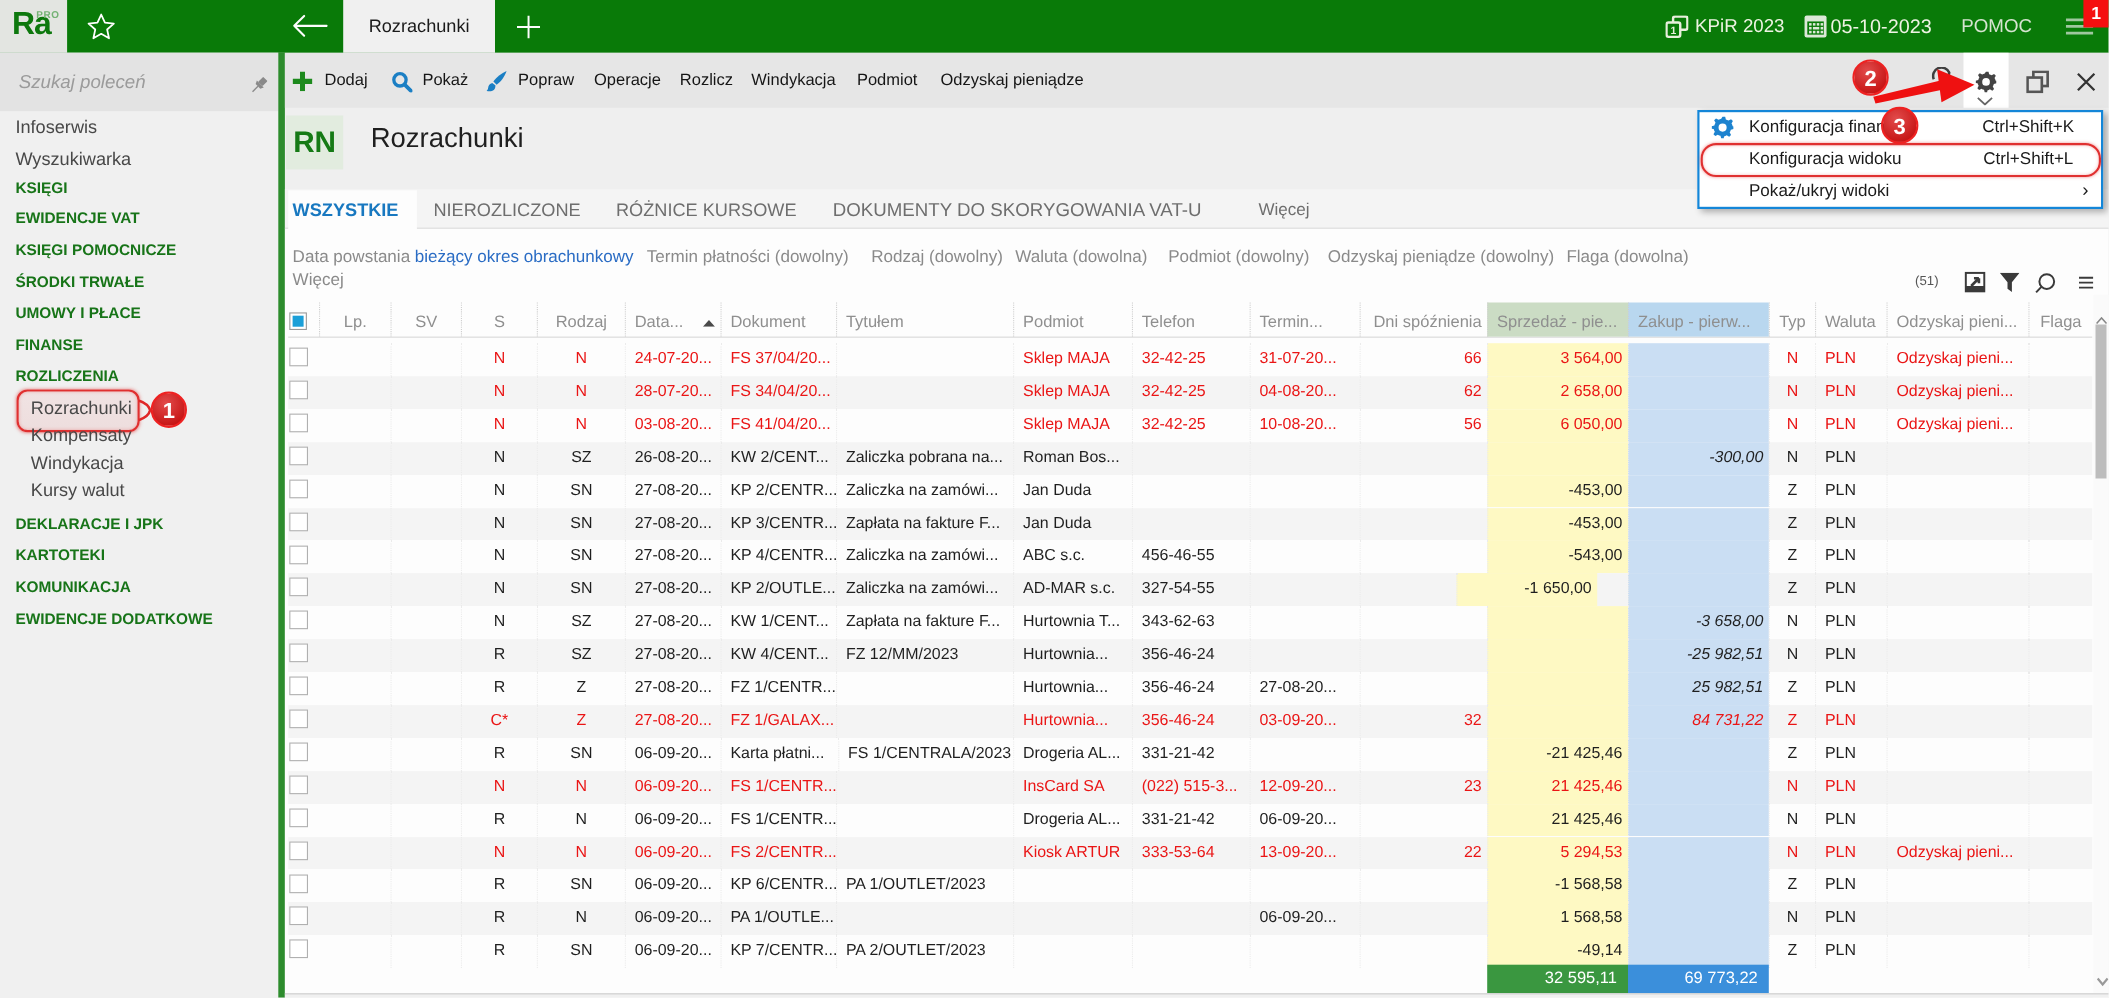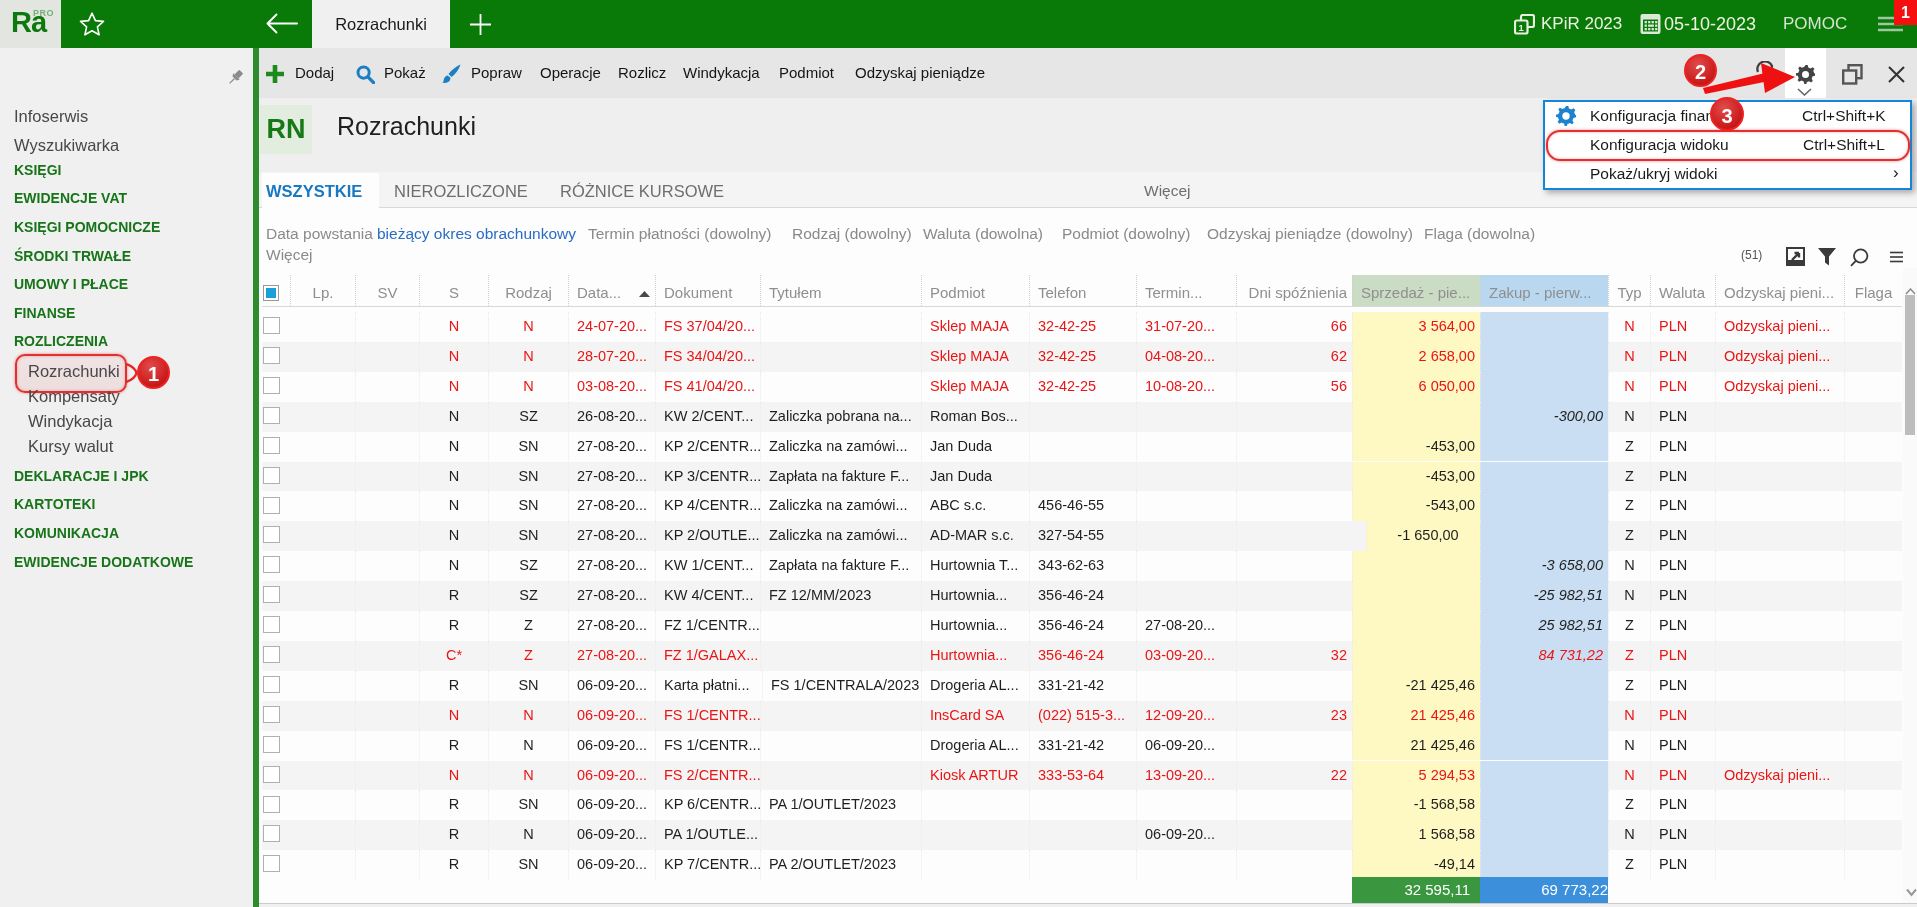--- a/index.html
+++ b/index.html
@@ -84,20 +84,23 @@
 <div class="topright" style="left:1783px;color:#d6e4d0;">POMOC</div>
 <svg class="abs" style="left:1878px;top:16px" width="25" height="16" viewBox="0 0 25 16">
       <g stroke="#9fc79f" stroke-width="2.5">
         <line x1="0" y1="2" x2="25" y2="2"></line>
         <line x1="0" y1="8" x2="25" y2="8"></line>
         <line x1="0" y1="14" x2="25" y2="14"></line>
       </g>
     </svg>
 <div id="badge1">1</div>
 <div id="sidebar"></div>
+<div id="search">
+      <span class="t">Szukaj poleceń</span>
+    </div>
 <svg class="abs" style="left:228px;top:70px" width="18" height="18" viewBox="0 0 18 18">
 <g transform="rotate(45 9 6)" fill="#8a8a8a">
         <rect x="6.2" y="0" width="5.6" height="6.5" rx="0.8"></rect>
         <path d="M4.6 6.5 L13.4 6.5 L12 9.5 L6 9.5 Z"></path>
         <rect x="8.4" y="9.5" width="1.2" height="7"></rect>
       </g>
     </svg>
 <div class="sn" style="top:107px;">Infoserwis</div>
 <div class="sn" style="top:136px;">Wyszukiwarka</div>
 <div class="sg" style="top:162px;">KSIĘGI</div>
@@ -154,20 +157,21 @@
       <path d="M1 1 L16 16 M16 1 L1 16" stroke="#333" stroke-width="2.1"></path>
     </svg>
 <div id="content"></div>
 <div class="abs" style="left:260px;top:105px;width:52px;height:49px;background:#e2ecdf;color:#157a15;font-size:27px;font-weight:bold;text-align:center;line-height:49px;">RN</div>
 <div class="abs" style="left:337px;top:112px;font-size:25px;color:#1f1f1f;">Rozrachunki</div>
 <div class="abs" style="left:259px;top:172px;width:1658px;height:36px;background:#f4f4f4;border-bottom:1px solid #d8d8d8;"></div>
 <div class="abs" style="left:259px;top:208px;width:1658px;height:699px;background:#fdfdfd;"></div>
 <div class="abs" style="left:262px;top:173px;width:117px;height:36px;background:#fdfdfd;color:#1878c0;font-weight:bold;font-size:16.5px;line-height:36px;padding-left:4px;">WSZYSTKIE</div>
 <div class="abs" style="left:394px;top:173px;height:36px;line-height:36px;font-size:16.5px;color:#6e6e6e;white-space:nowrap;">NIEROZLICZONE</div>
 <div class="abs" style="left:560px;top:173px;height:36px;line-height:36px;font-size:16.5px;color:#6e6e6e;white-space:nowrap;">RÓŻNICE KURSOWE</div>
+<div class="abs" style="left:757px;top:173px;height:36px;line-height:36px;font-size:17px;color:#6e6e6e;white-space:nowrap;">DOKUMENTY DO SKORYGOWANIA VAT-U</div>
 <div class="abs" style="left:1144px;top:173px;height:36px;line-height:36px;font-size:15.5px;color:#6e6e6e;">Więcej</div>
 <div class="abs flt" style="left:266px;top:225px;color:#8a8a8a;">Data powstania</div>
 <div class="abs flt" style="left:377px;top:225px;color:#2a6cc4;">bieżący okres obrachunkowy</div>
 <div class="abs flt" style="left:588px;top:225px;color:#8a8a8a;">Termin płatności (dowolny)</div>
 <div class="abs flt" style="left:792px;top:225px;color:#8a8a8a;">Rodzaj (dowolny)</div>
 <div class="abs flt" style="left:923px;top:225px;color:#8a8a8a;">Waluta (dowolna)</div>
 <div class="abs flt" style="left:1062px;top:225px;color:#8a8a8a;">Podmiot (dowolny)</div>
 <div class="abs flt" style="left:1207px;top:225px;color:#8a8a8a;">Odzyskaj pieniądze (dowolny)</div>
 <div class="abs flt" style="left:1424px;top:225px;color:#8a8a8a;">Flaga (dowolna)</div>
 <div class="abs flt" style="left:266px;top:246px;">Więcej</div>
@@ -360,21 +364,21 @@
 <div class="c " style="left:93px;width:64px;"></div>
 <div class="c ac" style="left:157px;width:69px;">N</div>
 <div class="c ac" style="left:226px;width:80px;">SN</div>
 <div class="c al" style="left:306px;width:87px;">27-08-20...</div>
 <div class="c al" style="left:393px;width:105px;">KP 2/OUTLE...</div>
 <div class="c al" style="left:498px;width:161px;">Zaliczka na zamówi...</div>
 <div class="c al" style="left:659px;width:108px;">AD-MAR s.c.</div>
 <div class="c al" style="left:767px;width:107px;">327-54-55</div>
 <div class="c al" style="left:874px;width:100px;"></div>
 <div class="c ar" style="left:974px;width:116px;"></div>
-<div class="c ar cgreen" style="left:1104px;width:128px;text-align:center;">-1 650,00</div>
+<div class="c ar cgreen" style="left:1062px;width:128px;">-1 650,00</div>
 <div class="c ar cblue" style="left:1218px;width:128px;"></div>
 <div class="c ac" style="left:1346px;width:42px;">Z</div>
 <div class="c al" style="left:1388px;width:65px;">PLN</div>
 <div class="c al" style="left:1453px;width:129px;"></div>
 <div class="c " style="left:1582px;width:58px;"></div>
 </div>
 <div class="row" style="position:absolute;left:0;top:276.20px;width:100%;height:29.90px;background:#fdfdfd;">
 <div class="c nb" style="left:0;width:28px;padding-left:1px;"><span class="cb-box" style="margin-top:-3px;"></span></div>
 <div class="c nb" style="left:28px;width:65px;"></div>
 <div class="c " style="left:93px;width:64px;"></div>
@@ -588,21 +592,21 @@
 <div class="c al" style="left:874px;width:100px;"></div>
 <div class="c ar" style="left:974px;width:116px;"></div>
 <div class="c ar cgreen" style="left:1090px;width:128px;">-49,14</div>
 <div class="c ar cblue" style="left:1218px;width:128px;"></div>
 <div class="c ac" style="left:1346px;width:42px;">Z</div>
 <div class="c al" style="left:1388px;width:65px;">PLN</div>
 <div class="c al" style="left:1453px;width:129px;"></div>
 <div class="c " style="left:1582px;width:58px;"></div>
 </div>
 <div style="position:absolute;left:1090px;top:602px;width:128px;height:26px;background:#3a9740;color:#fff;font-size:15px;line-height:26px;text-align:right;padding-right:10px;">32 595,11</div>
-<div style="position:absolute;left:1218px;top:602px;width:128px;height:26px;background:#3b8fdb;color:#fff;font-size:15px;line-height:26px;text-align:right;">69 773,22</div>
+<div style="position:absolute;left:1218px;top:602px;width:128px;height:26px;background:#3b8fdb;color:#fff;font-size:15px;line-height:26px;text-align:right;padding-right:10px;">69 773,22</div>
 </div>
 <div class="abs" style="left:1903px;top:268px;width:14px;height:639px;background:#fafafa;"></div>
 <svg class="abs" style="left:1905px;top:288px" width="11" height="7" viewBox="0 0 11 7">
       <path d="M1 6 L5.5 1 L10 6" fill="none" stroke="#888" stroke-width="1.4"></path>
     </svg>
 <div class="abs" style="left:1905px;top:295px;width:10px;height:140px;background:#bdbdbd;"></div>
 <svg class="abs" style="left:1906px;top:888px" width="11" height="9" viewBox="0 0 11 9">
       <path d="M1 1.5 L5.5 7 L10 1.5" fill="none" stroke="#999" stroke-width="2"></path>
     </svg>
 <div class="abs" style="left:259px;top:903px;width:1658px;height:4px;background:#f0f0f0;border-top:1px solid #ccc;"></div>

